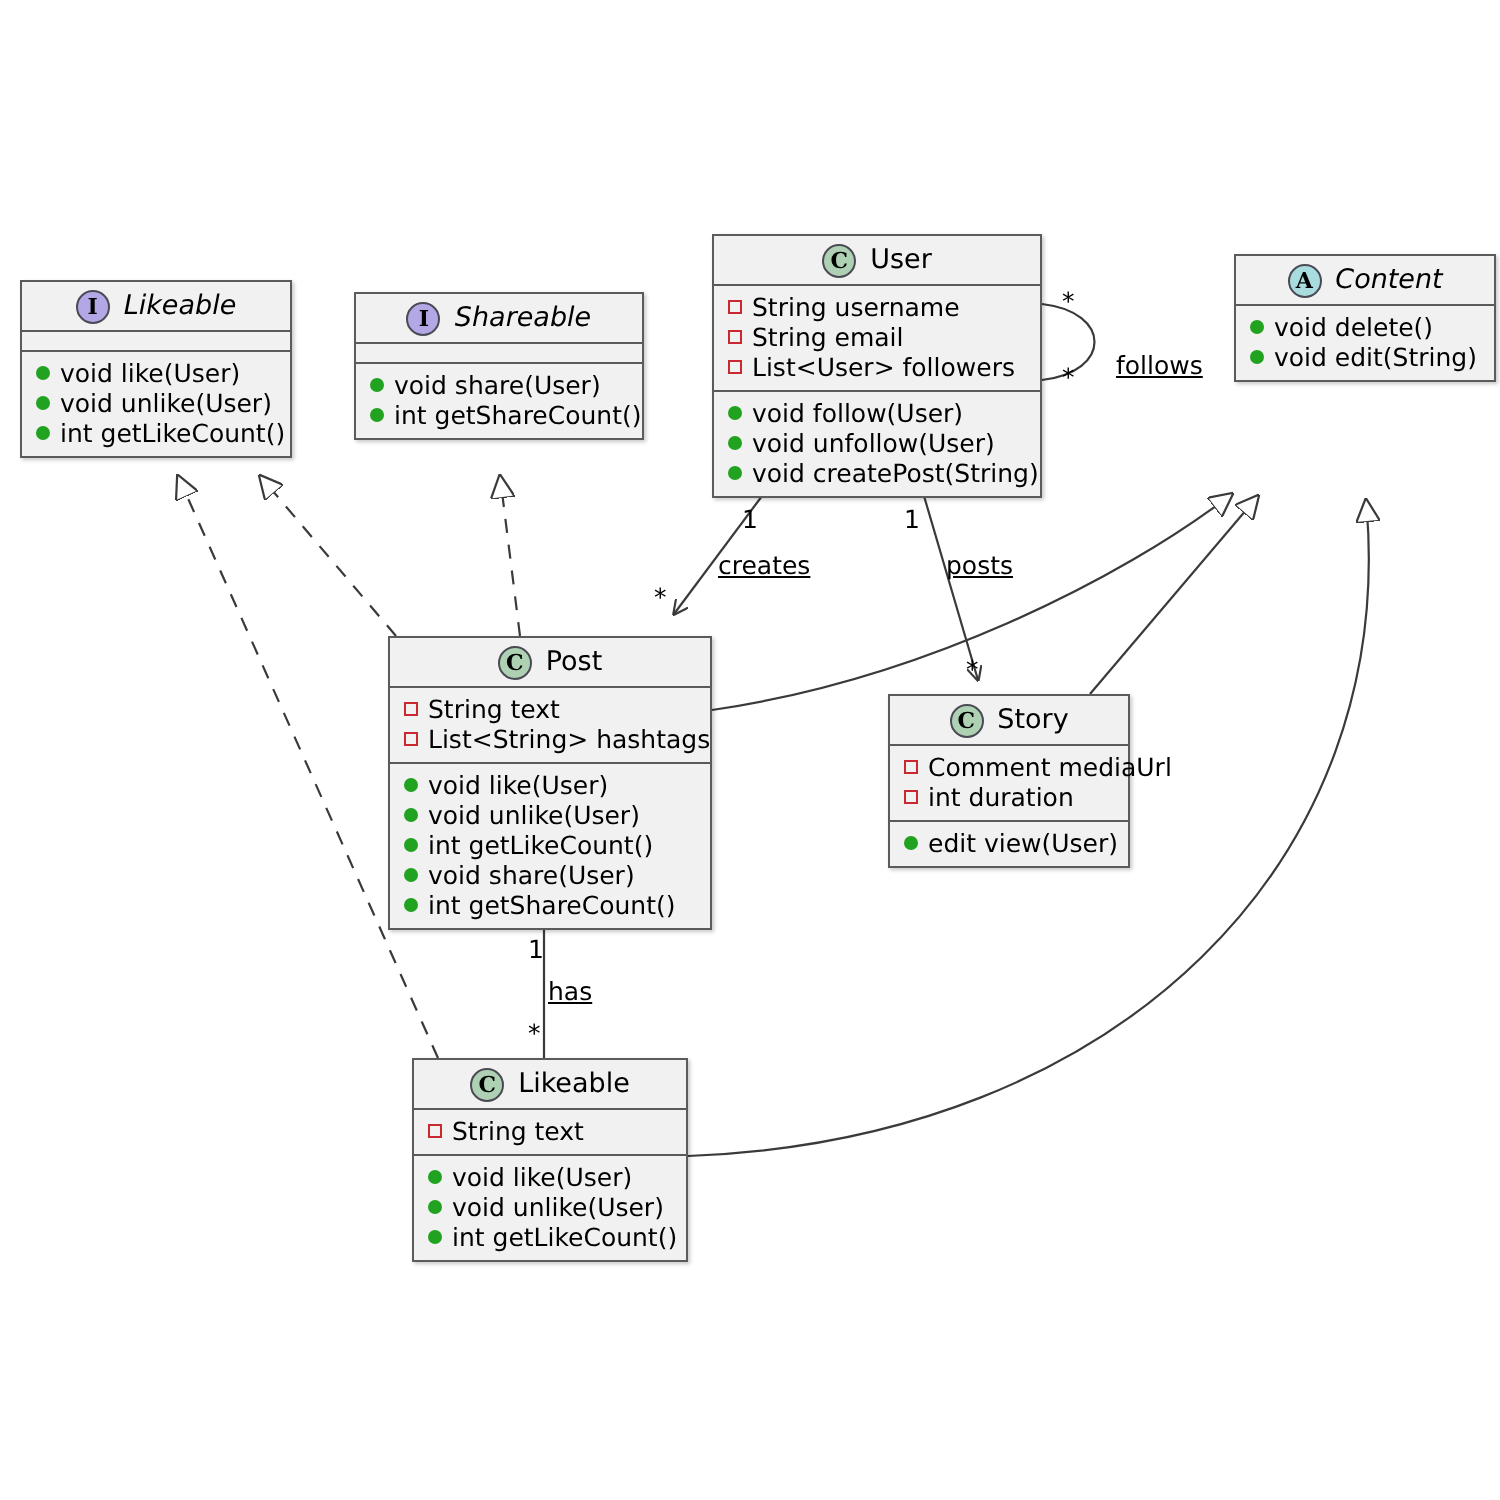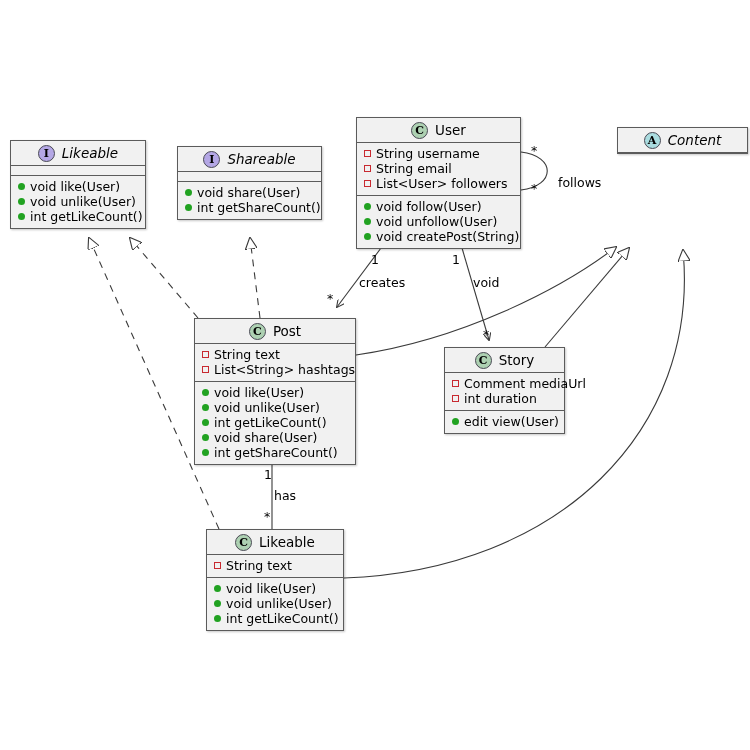--- a/index.html
+++ b/index.html
@@ -109,20 +109,21 @@
   }
   .member-text { color: #000; }
 
   .edge-label {
     position: absolute;
     font-size: 12.5px;
     line-height: 13px;
     color: #000;
     white-space: nowrap;
     background: transparent;
+    text-decoration: underline;
   }
   .mult-label {
     position: absolute;
     font-size: 12.5px;
     line-height: 13px;
     color: #000;
     white-space: nowrap;
   }
 </style>
 </head>
@@ -244,20 +245,30 @@
         <span class="member-text">void createPost(String)</span>
       </div>
     </div>
   </div>
 
   <div class="uml-class" style="left:617px; top:127px; width:131px;">
     <div class="class-header">
       <span class="stereo-icon icon-abstract">A</span>
       <span class="class-title abstract-title">Content</span>
     </div>
+    <div class="member-section">
+      <div class="member-row">
+        <span class="marker marker-public"></span>
+        <span class="member-text">void delete()</span>
+      </div>
+      <div class="member-row">
+        <span class="marker marker-public"></span>
+        <span class="member-text">void edit(String)</span>
+      </div>
+    </div>
   </div>
 
   <div class="uml-class" style="left:194px; top:318px; width:162px;">
     <div class="class-header">
       <span class="stereo-icon icon-class">C</span>
       <span class="class-title">Post</span>
     </div>
     <div class="member-section">
       <div class="member-row">
         <span class="marker marker-private"></span>
@@ -337,21 +348,21 @@
       </div>
       <div class="member-row">
         <span class="marker marker-public"></span>
         <span class="member-text">int getLikeCount()</span>
       </div>
     </div>
   </div>
 
   <div class="edge-label" style="left:558px; top:176px;">follows</div>
   <div class="edge-label" style="left:359px; top:276px;">creates</div>
-  <div class="edge-label" style="left:473px; top:276px;">void</div>
+  <div class="edge-label" style="left:473px; top:276px;">posts</div>
   <div class="edge-label" style="left:274px; top:489px;">has</div>
 
   <div class="mult-label" style="left:531px; top:144px;">*</div>
   <div class="mult-label" style="left:531px; top:182px;">*</div>
   <div class="mult-label" style="left:371px; top:253px;">1</div>
   <div class="mult-label" style="left:327px; top:292px;">*</div>
   <div class="mult-label" style="left:452px; top:253px;">1</div>
   <div class="mult-label" style="left:483px; top:328px;">*</div>
   <div class="mult-label" style="left:264px; top:468px;">1</div>
   <div class="mult-label" style="left:264px; top:510px;">*</div>

